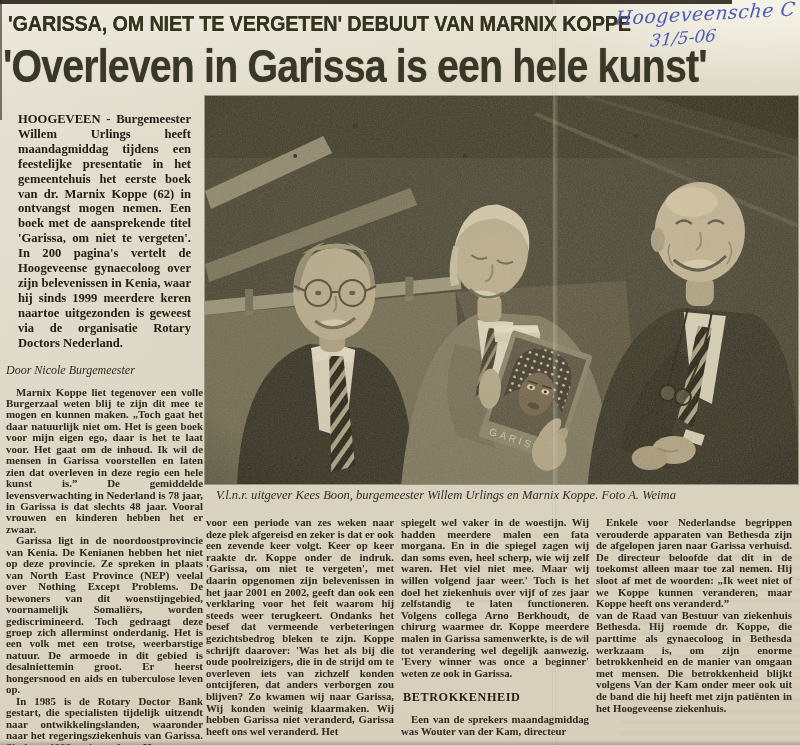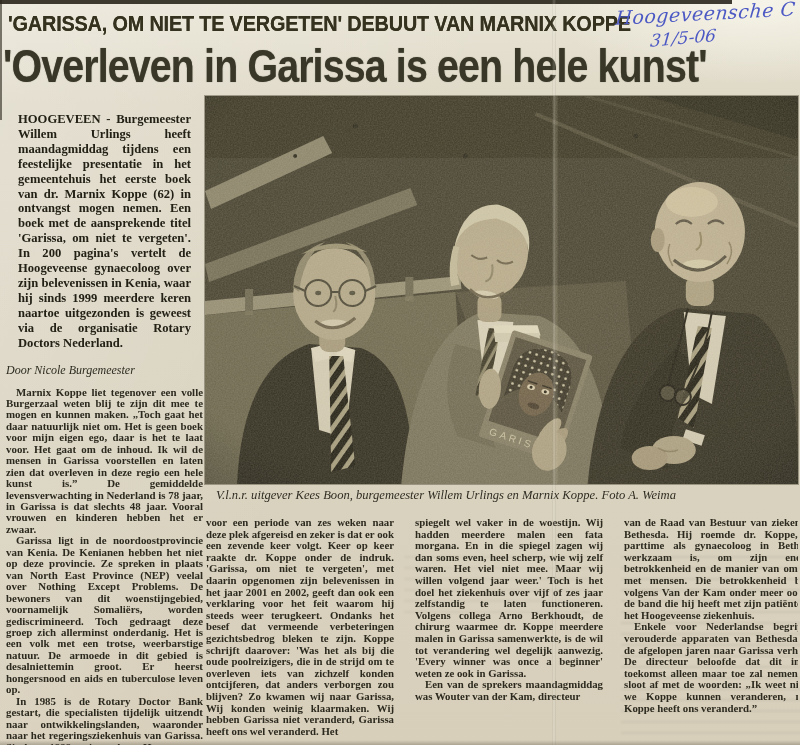--- a/index.html
+++ b/index.html
@@ -80,21 +80,21 @@
     position:absolute;left:205px;top:96px;width:593px;height:388px;
     background:#45402c;box-shadow:0 0 0 1px rgba(60,55,35,.4);
   }
   .photo-wrap svg{display:block;width:100%;height:100%;filter:sepia(.12) contrast(.93) brightness(1.01);}
   .caption{
     position:absolute;left:216px;top:488px;width:588px;margin:0;
     font-style:italic;font-size:12.6px;line-height:14px;color:#2f2d23;
   }
   .cols-lower{
     position:absolute;left:206px;top:517px;width:592px;height:228px;
-    display:grid;grid-template-columns:188px 188px 196px;column-gap:21px;
+    display:grid;grid-template-columns:188px 188px 196px;column-gap:7px;
     overflow:hidden;
   }
   .subhead{
     margin:11px 0 9px 2px;
     font-size:12.2px;font-weight:bold;letter-spacing:.6px;color:#26241a;
   }
 </style>
 </head>
 <body>
 
@@ -269,25 +269,26 @@
   </div>
 
   <p class="caption">V.l.n.r. uitgever Kees Boon, burgemeester Willem Urlings en Marnix Koppe. Foto A. Weima</p>
 
   <div class="cols-lower">
     <div>
       <p class="body">voor een periode van zes weken naar deze plek afgereisd en zeker is dat er ook een zevende keer volgt. Keer op keer raakte dr. Koppe onder de indruk. 'Garissa, om niet te vergeten', met daarin opgenomen zijn belevenissen in het jaar 2001 en 2002, geeft dan ook een verklaring voor het feit waarom hij steeds weer terugkeert. Ondanks het besef dat vermeende verbeteringen gezichtsbedrog bleken te zijn. Koppe schrijft daarover: 'Was het als bij die oude poolreizigers, die in de strijd om te overleven iets van zichzelf konden ontcijferen, dat anders verborgen zou blijven? Zo kwamen wij naar Garissa, Wij konden weinig klaarmaken. Wij hebben Garissa niet veranderd, Garissa heeft ons wel veranderd. Het</p>
     </div>
     <div>
       <p class="body">spiegelt wel vaker in de woestijn. Wij hadden meerdere malen een fata morgana. En in die spiegel zagen wij dan soms even, heel scherp, wie wij zelf waren. Het viel niet mee. Maar wij willen volgend jaar weer.' Toch is het doel het ziekenhuis over vijf of zes jaar zelfstandig te laten functioneren. Volgens collega Arno Berkhoudt, de chirurg waarmee dr. Koppe meerdere malen in Garissa samenwerkte, is de wil tot verandering wel degelijk aanwezig. 'Every winner was once a beginner' weten ze ook in Garissa.</p>
+      <h3 class="subhead">BETROKKENHEID</h3>
       <p class="body indent">Een van de sprekers maandagmiddag was Wouter van der Kam, directeur</p>
     </div>
     <div>
+      <p class="body indent">Enkele voor Nederlandse begrippen verouderde apparaten van Bethesda zijn de afgelopen jaren naar Garissa verhuisd. De directeur beloofde dat dit in de toekomst alleen maar toe zal nemen. Hij sloot af met de woorden: „Ik weet niet of we Koppe kunnen veranderen, maar Koppe heeft ons veranderd.”</p>
       <p class="body">van de Raad van Bestuur van ziekenhuis Bethesda. Hij roemde dr. Koppe, die parttime als gynaecoloog in Bethesda werkzaam is, om zijn enorme betrokkenheid en de manier van omgaan met mensen. Die betrokkenheid blijkt volgens Van der Kam onder meer ook uit de band die hij heeft met zijn patiënten in het Hoogeveense ziekenhuis.</p>
-      <p class="body indent">Enkele voor Nederlandse begrippen verouderde apparaten van Bethesda zijn de afgelopen jaren naar Garissa verhuisd. De directeur beloofde dat dit in de toekomst alleen maar toe zal nemen. Hij sloot af met de woorden: „Ik weet niet of we Koppe kunnen veranderen, maar Koppe heeft ons veranderd.”</p>
     </div>
   </div>
 
   <div class="fold-line"></div>
   <div class="bleed-ghost"></div>
   <div class="bleed-ghost2"></div>
   <div class="scan-bottom-edge"></div>
 </div>
 
 </body></html>

